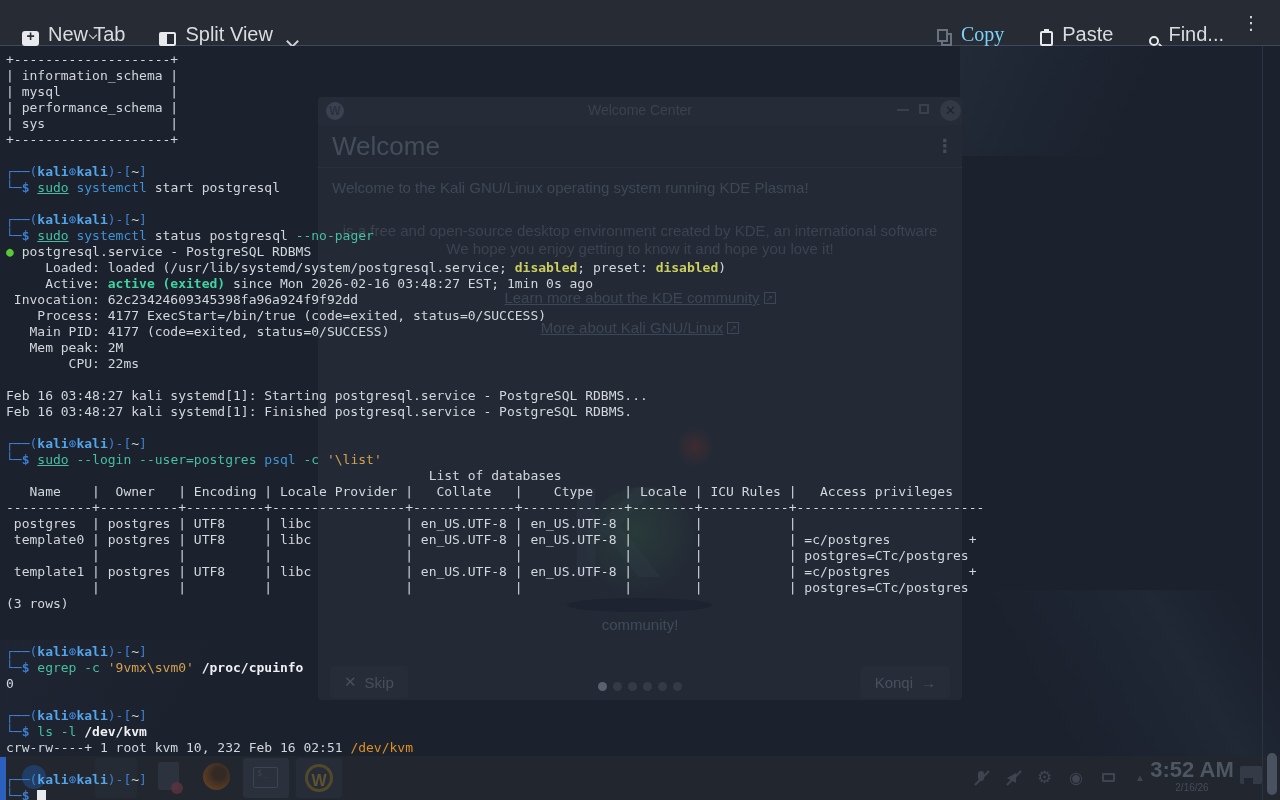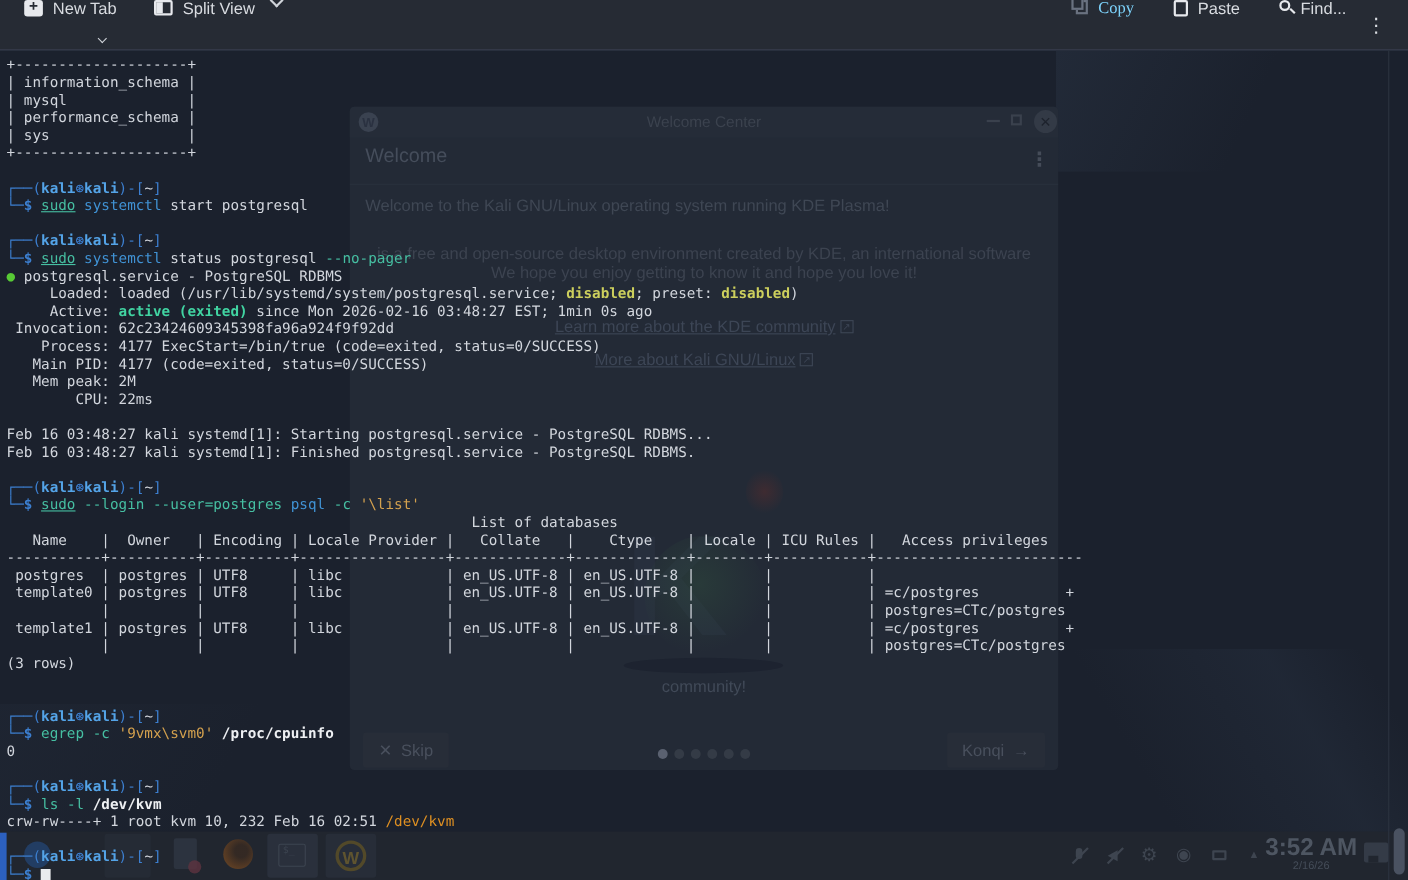--- a/index.html
+++ b/index.html
@@ -3,21 +3,21 @@
 <meta charset="utf-8">
 <style>
   html,body{margin:0;padding:0;background:#10141c;}
   .screen{position:relative;width:1280px;height:800px;overflow:hidden;
           font-family:"Liberation Sans","DejaVu Sans",sans-serif;background:#1b212d;}
 
   
   .toolbar{position:absolute;left:0;top:0;width:1280px;height:46px;background:#262b34;
            display:flex;align-items:center;box-sizing:border-box;padding:0 12px;
            border-bottom:1px solid #40475a;}
-  .tb-btn{display:flex;align-items:flex-start;gap:9px;color:#d9dce1;font-size:15px;
+  .tb-btn{display:flex;align-items:flex-end;gap:9px;color:#d9dce1;font-size:20px;
           padding:0 10px;height:46px;cursor:default;position:relative;}
   .tb-btn.disabled{color:#7dd3fc;font-family:Liberation Serif, serif;}
   .tb-right{margin-left:auto;display:flex;align-items:center;}
   .icon-newtab{width:17px;height:15px;background:#e7e9ed;border-radius:3px;position:relative;display:inline-block;}
   .icon-newtab::before{content:"+";position:absolute;left:0;top:-3px;width:100%;text-align:center;
           color:#262b34;font-weight:bold;font-size:14px;line-height:17px;}
   .icon-split{width:17px;height:14px;border:2px solid #e7e9ed;border-radius:2px;position:relative;display:inline-block;box-sizing:border-box;}
   .icon-split::before{content:"";position:absolute;left:0;top:0;width:6px;height:10px;background:#e7e9ed;}
   .chev{width:7px;height:7px;border-right:2px solid #cfd3d9;border-bottom:2px solid #cfd3d9;
         transform:rotate(45deg);display:inline-block;margin-top:-4px;}
@@ -45,21 +45,21 @@
         border-radius:4px;color:#3f4754;}
   .wwin .titlebar{position:absolute;left:0;top:0;width:100%;height:28px;background:#252c38;
         border-radius:4px 4px 0 0;}
   .wwin .app-icon{position:absolute;left:8px;top:5px;width:18px;height:18px;border-radius:50%;
         background:#3a4250;color:#2a3140;font-size:12px;font-weight:bold;text-align:center;line-height:18px;}
   .wwin .wtitle{position:absolute;left:0;top:5px;width:100%;text-align:center;font-size:14px;color:#3b424e;}
   .wwin .btn-min{position:absolute;left:579px;top:12px;width:12px;height:2px;background:#3a414d;}
   .wwin .btn-max{position:absolute;left:601px;top:7px;width:10px;height:10px;border:2px solid #3a414d;box-sizing:border-box;}
   .wwin .btn-close{position:absolute;left:622px;top:3px;width:21px;height:21px;border-radius:50%;background:#333a46;
         color:#1d222c;text-align:center;line-height:21px;font-size:13px;font-weight:bold;}
-  .wwin .heading{position:absolute;left:14px;top:34px;font-size:18px;color:#454d5b;font-weight:400;}
+  .wwin .heading{position:absolute;left:14px;top:34px;font-size:26px;color:#454d5b;font-weight:400;}
   .wwin .hkebab{position:absolute;left:618px;top:38px;color:#454c59;font-size:18px;font-weight:bold;}
   .wwin .divider{position:absolute;left:0;top:70px;width:100%;height:1px;background:#2a313d;}
   .wwin .p1{position:absolute;left:14px;top:82px;font-size:15px;}
   .wwin .p2{position:absolute;left:0;top:125px;width:100%;text-align:center;font-size:15px;line-height:18px;color:#3c4350;}
   .wwin .link{position:absolute;left:0;width:100%;text-align:center;font-size:15px;color:#3d4656;text-decoration:underline;}
   .wwin .link .lbox{display:inline-block;border:1px solid #3d4656;font-size:9px;width:10px;height:10px;line-height:10px;
         text-decoration:none;margin-left:4px;vertical-align:2px;text-align:center;}
   .konqi-k{position:absolute;left:250px;top:360px;font-size:130px;color:#2c3444;opacity:.55;font-weight:bold;}
   .konqi-body{position:absolute;left:268px;top:390px;width:110px;height:110px;border-radius:50%;
         background:radial-gradient(circle at 45% 40%, #2e4a3c 0%, rgba(46,74,60,0) 70%);opacity:.5;}

